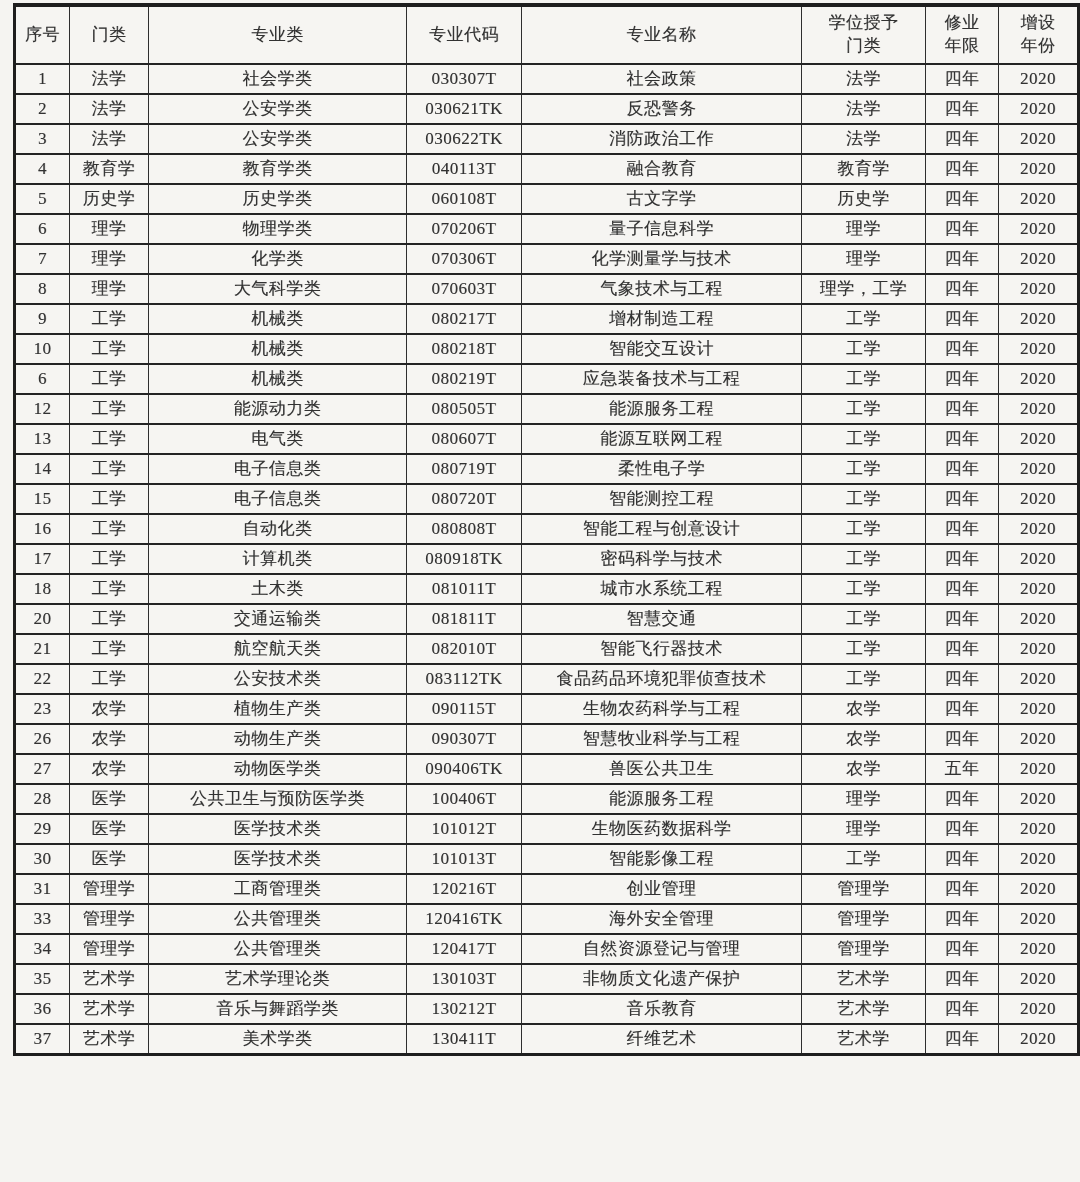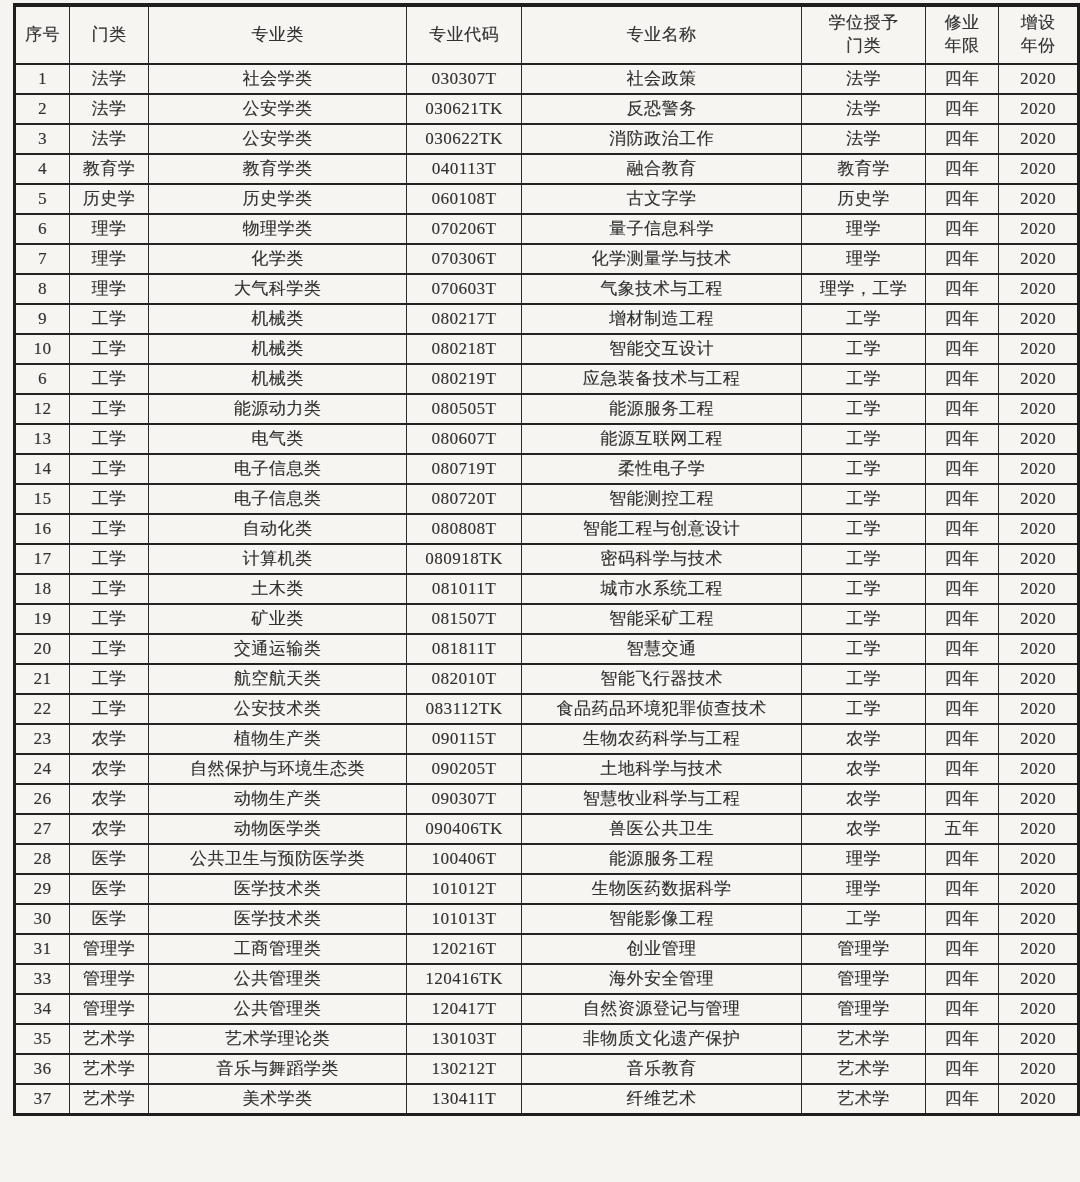--- a/index.html
+++ b/index.html
@@ -270,30 +270,20 @@
     <td>18</td>
     <td>工学</td>
     <td>土木类</td>
     <td>081011T</td>
     <td>城市水系统工程</td>
     <td>工学</td>
     <td>四年</td>
     <td>2020</td>
   </tr>
         <tr>
-    <td>19</td>
-    <td>工学</td>
-    <td>矿业类</td>
-    <td>081507T</td>
-    <td>智能采矿工程</td>
-    <td>工学</td>
-    <td>四年</td>
-    <td>2020</td>
-  </tr>
-        <tr>
     <td>20</td>
     <td>工学</td>
     <td>交通运输类</td>
     <td>081811T</td>
     <td>智慧交通</td>
     <td>工学</td>
     <td>四年</td>
     <td>2020</td>
   </tr>
         <tr>
@@ -315,30 +305,20 @@
     <td>工学</td>
     <td>四年</td>
     <td>2020</td>
   </tr>
         <tr>
     <td>23</td>
     <td>农学</td>
     <td>植物生产类</td>
     <td>090115T</td>
     <td>生物农药科学与工程</td>
-    <td>农学</td>
-    <td>四年</td>
-    <td>2020</td>
-  </tr>
-        <tr>
-    <td>24</td>
-    <td>农学</td>
-    <td>自然保护与环境生态类</td>
-    <td>090205T</td>
-    <td>土地科学与技术</td>
     <td>农学</td>
     <td>四年</td>
     <td>2020</td>
   </tr>
         <tr>
     <td>26</td>
     <td>农学</td>
     <td>动物生产类</td>
     <td>090307T</td>
     <td>智慧牧业科学与工程</td>

